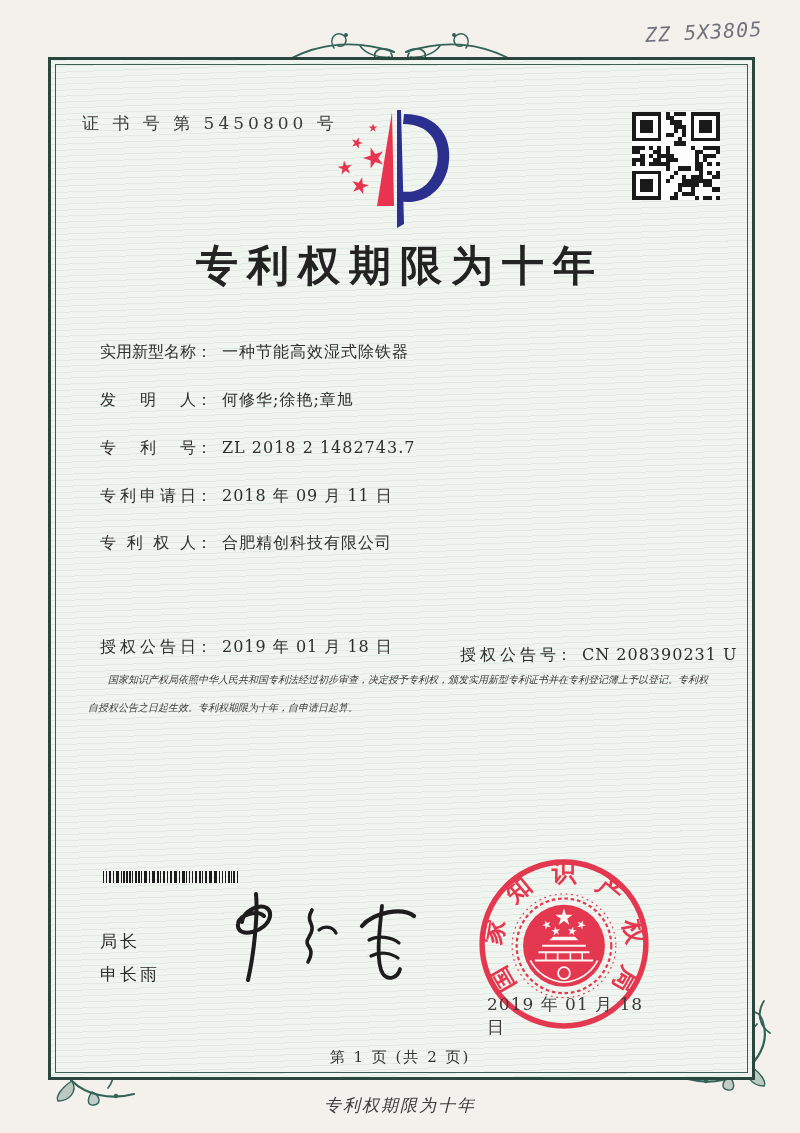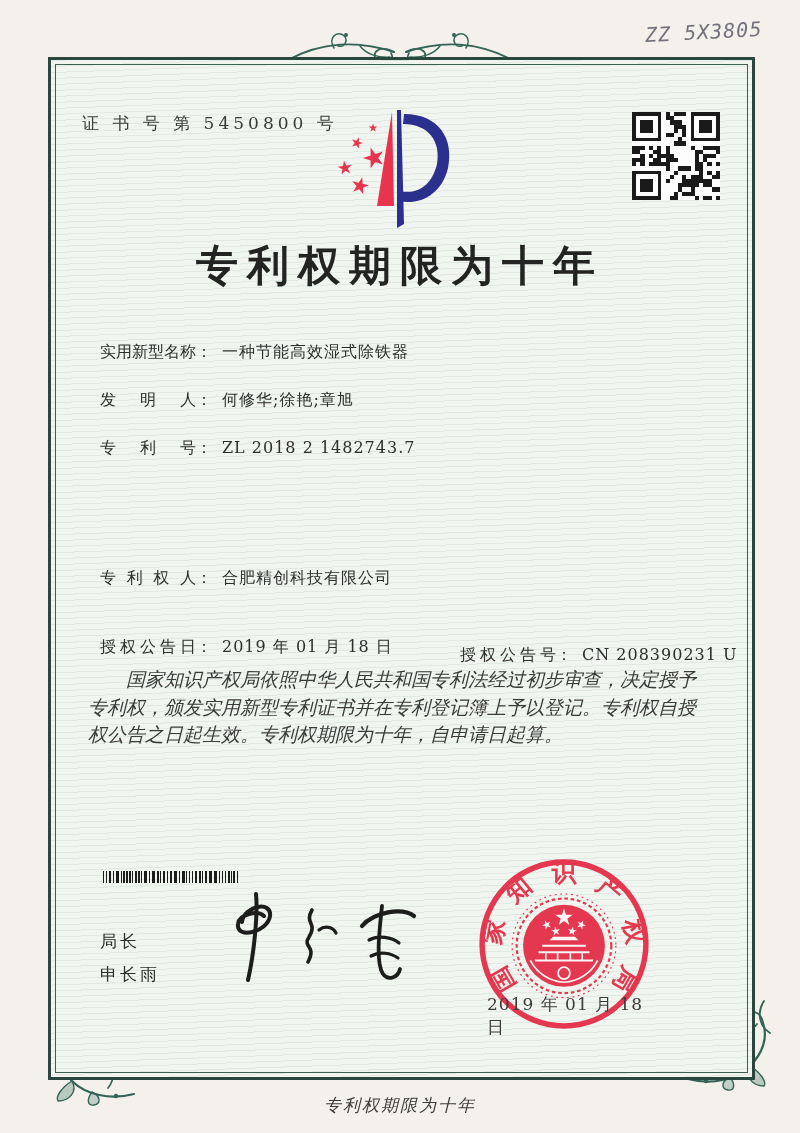--- a/index.html
+++ b/index.html
@@ -25,21 +25,21 @@
          font-size:42px;font-weight:700;letter-spacing:9px;color:#232323;}
   
   .row{position:absolute;left:100px;font-size:16px;color:#2e2e2e;white-space:nowrap;}
   .lbl{display:inline-block;width:96px;text-align:justify;text-align-last:justify;vertical-align:top;}
   .colon{display:inline-block;vertical-align:top;}
   .val{display:inline-block;margin-left:10px;vertical-align:top;letter-spacing:1px;}
   .val-wrap{white-space:normal;width:432px;line-height:28px;}
   .pair2{position:absolute;left:360px;top:8px;}
   .pair2 .lbl{width:96px;}
   
-  .body-text{position:absolute;left:88px;top:666px;width:624px;font-size:19px;line-height:27.5px;
+  .body-text{position:absolute;left:88px;top:666px;width:624px;font-size:10px;line-height:27.5px;
              color:#3a3a3a;font-style:italic;}
   .body-text p{margin:0;text-indent:2em;}
   
   .barcode{position:absolute;left:103px;top:871px;width:202px;height:12px;display:flex;overflow:hidden;}
   .barcode div{height:100%;background:#1c1c1c;flex:none;}
   
   .signer{position:absolute;left:100px;top:925px;font-family:"DejaVu Sans","Liberation Sans",sans-serif;
           font-size:17px;color:#2c2c2c;letter-spacing:3px;line-height:33px;}
   .signature{position:absolute;left:212px;top:882px;width:230px;height:112px;}
   
@@ -259,21 +259,24 @@
 
   <div class="row" style="top:342px;">
     <span class="lbl">实用新型名称</span><span class="colon">：</span><span class="val">一种节能高效湿式除铁器</span>
   </div>
   <div class="row" style="top:390px;">
     <span class="lbl">发明人</span><span class="colon">：</span><span class="val">何修华;徐艳;章旭</span>
   </div>
   <div class="row" style="top:438px;text-decoration:underline;">
     <span class="lbl">专利号</span><span class="colon">：</span><span class="val">ZL 2018 2 1482743.7</span>
   </div>
-  <div class="row" style="top:533px;margin-top:35px;">
+  <div class="row" style="top:486px;">
+    <span class="lbl">专利申请日</span><span class="colon">：</span><span class="val">2018 年 09 月 11 日</span>
+  </div>
+  <div class="row" style="top:533px;">
     <span class="lbl">专利权人</span><span class="colon">：</span><span class="val">合肥精创科技有限公司</span>
   </div>
   <div class="row" style="top:637px;">
     <span class="lbl">授权公告日</span><span class="colon">：</span><span class="val">2019 年 01 月 18 日</span>
     <span class="pair2">
       <span class="lbl">授权公告号</span><span class="colon">：</span><span class="val">CN 208390231 U</span>
     </span>
   </div>
 
   <div class="body-text">
@@ -372,15 +375,16 @@
           <path d="M68,118 L132,118"></path>
           <circle cx="100" cy="132" r="6.5" stroke-width="2"></circle>
           <path d="M63,118 C70,132 84,141 100,142" stroke-width="1.8"></path>
           <path d="M137,118 C130,132 116,141 100,142" stroke-width="1.8"></path>
         </g>
       </g>
     </svg>
   </div>
   <div class="seal-date">2019 年 01 月 18 日</div>
 
+  <div class="page-num">第 1 页 (共 2 页)</div>
   <div class="back-note">专利权期限为十年</div>
 
 </div>
 
 </body></html>

